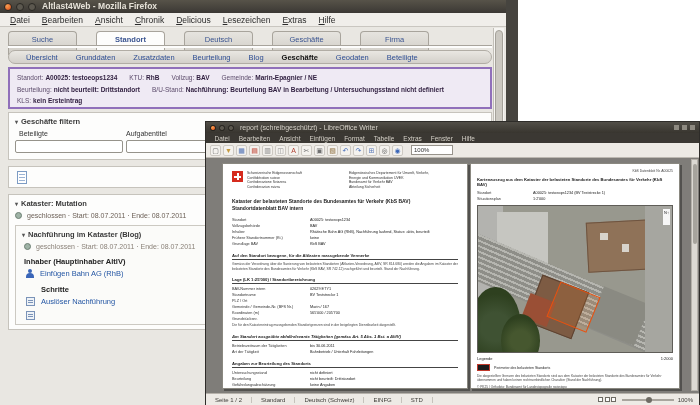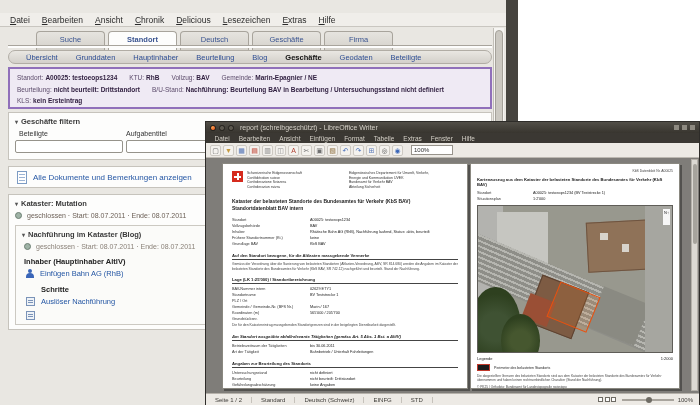--- a/index.html
+++ b/index.html
@@ -10,21 +10,21 @@
   .ff-win { position:absolute; left:0; top:0; width:518px; height:405px; background:#e9e7e2; border-right:12px solid #46443f; z-index:1; }
   .ff-titlebar { position:absolute; left:0; top:0; width:100%; height:13px; background:linear-gradient(#575349,#3b3834); color:#e6e2d8; font-size:8.5px; font-weight:bold; line-height:13px; }
   .ff-title { position:absolute; left:42px; top:0; }
   .winbtn { position:absolute; top:2.5px; width:8px; height:8px; border-radius:50%; border:1px solid #2a2824; background:#5c584f; }
   .winbtn.close { background:radial-gradient(circle at 35% 30%, #f5a154, #dd4814); left:4px; }
   .winbtn.min { left:16px; } .winbtn.max { left:28px; }
   .ff-menubar { position:absolute; left:0; top:13px; width:100%; height:14px; background:#f0eeea; border-bottom:1px solid #c9c6c0; font-size:8.5px; color:#2b2b2b; display:flex; align-items:center; padding-left:4px; }
   .ff-menubar span { padding:0 6px; }
   .ff-menubar span:first-letter { text-decoration:underline; }
 
-  .tabs { position:absolute; left:8px; top:31px; height:24px; display:flex; gap:3px;margin-left:28px; }
+  .tabs { position:absolute; left:8px; top:31px; height:24px; display:flex; gap:19px; }
   .tab { width:69px; text-align:center; font-size:7.5px; line-height:15px; color:#3a5490; background:linear-gradient(#e6e4df,#cfccc5); border:1px solid #a8a49c; border-bottom:none; border-radius:4px 4px 0 0; }
   .tab.active { background:#fdfdfc; font-weight:bold; }
   .tabline { position:absolute; left:8px; top:45px; width:484px; height:3px; background:#fdfdfc; border-top:1px solid #a8a49c; }
 
   .subnav { position:absolute; left:8px; top:50px; width:484px; height:14px; background:linear-gradient(#e9e7e2,#d3d0ca); border:1px solid #b1ada5; border-radius:7px; display:flex; align-items:center; padding-left:8px; font-size:7.5px; }
   .subnav span { padding:16px 9px; color:#2e4e94; }
   .subnav span.active { color:#111; font-weight:bold; }
 
   .infobox { position:absolute; left:8px; top:67px; width:484px; height:42px; background:#efeaf4; border:2px solid #9070ba; padding:3px 7px; font-size:6.5px; color:#4a3a58; overflow:hidden; }
   .ib-line { white-space:nowrap; line-height:11.5px; }
@@ -107,20 +107,26 @@
   .sb-seg { padding:0 9px; border-right:1px solid #c6c2bb; white-space:nowrap; }
   .sb-zoom { margin-left:auto; display:flex; align-items:center; gap:4px; padding-right:6px; }
   .sb-views i { display:inline-block; width:5px; height:5px; border:1px solid #6e6b64; margin-right:1.5px; background:#fdfdfc; }
   .slider { position:relative; width:52px; height:2px; background:#a9a59e; }
   .slider b { position:absolute; left:24px; top:-2.5px; width:6px; height:6px; background:#6e6b64; border-radius:50%; }
 </style>
 </head>
 <body>
 
 <div class="ff-win">
+  <div class="ff-titlebar">
+    <span class="winbtn close"></span>
+    <span class="winbtn min"></span>
+    <span class="winbtn max"></span>
+    <span class="ff-title">Altlast4Web - Mozilla Firefox</span>
+  </div>
 
   <div class="ff-menubar">
       <span>Datei</span>
       <span>Bearbeiten</span>
       <span>Ansicht</span>
       <span>Chronik</span>
       <span>Delicious</span>
       <span>Lesezeichen</span>
       <span>Extras</span>
       <span>Hilfe</span>
@@ -131,21 +137,21 @@
     <span class="tab active">Standort</span>
     <span class="tab">Deutsch</span>
     <span class="tab">Geschäfte</span>
     <span class="tab">Firma</span>
   </div>
   <div class="tabline"></div>
 
   <div class="subnav">
     <span>Übersicht</span>
     <span>Grunddaten</span>
-    <span>Hauptinhaber</span>
+    <span>Zusatzdaten</span>
     <span>Beurteilung</span>
     <span>Blog</span>
     <span class="active">Geschäfte</span>
     <span>Geodaten</span>
     <span>Beteiligte</span>
   </div>
 
   <div class="infobox">
     <div class="ib-line"><span class="seg"><span class="ib-l">Standort:</span><b class="ib-v">A00025: testoeops1234</b></span><span class="seg"><span class="ib-l">KTU:</span><b class="ib-v">RhB</b></span><span class="seg"><span class="ib-l">Vollzug:</span><b class="ib-v">BAV</b></span><span class="seg"><span class="ib-l">Gemeinde:</span><b class="ib-v">Marin-Epagnier / NE</b></span></div>
     <div class="ib-line"><span class="seg"><span class="ib-l">Beurteilung:</span><b class="ib-v">nicht beurteilt: Drittstandort</b></span><span class="seg"><span class="ib-l">B/U-Stand:</span><b class="ib-v">Nachführung: Beurteilung BAV in Bearbeitung / Untersuchungsstand nicht definiert</b></span></div>
@@ -159,21 +165,20 @@
     <input class="tinput" style="left: 6px; top: 27px;" value="">
     <input class="tinput" style="left: 117px; top: 27px;" value="">
   </div>
 
   <div class="panel" style="top:166px; height:22px;">
     <span class="doc-icon">
         <i></i>
         <i></i>
         <i></i>
       </span>
-    <a class="docbar-link">Alle Dokumente und Bemerkungen anzeigen</a>
   </div>
 
   <div class="panel" style="top:194px; height:136px;">
     <div class="p-head"><span class="arrow">▾</span><span>Kataster: Mutation</span></div>
     <span class="status-icon" style="left:6px; top:17px;"></span>
     <span class="statusline" style="left:18px; top:17px;">geschlossen · Start: 08.07.2011 · Ende: 08.07.2011</span>
 
     <div class="inner-panel" style="top:30px; height:100px;">
       <div class="p-head"><span class="arrow">▾</span><span>Nachführung im Kataster (Blog)</span></div>
       <span class="status-icon" style="left:8px; top:17px;"></span>

